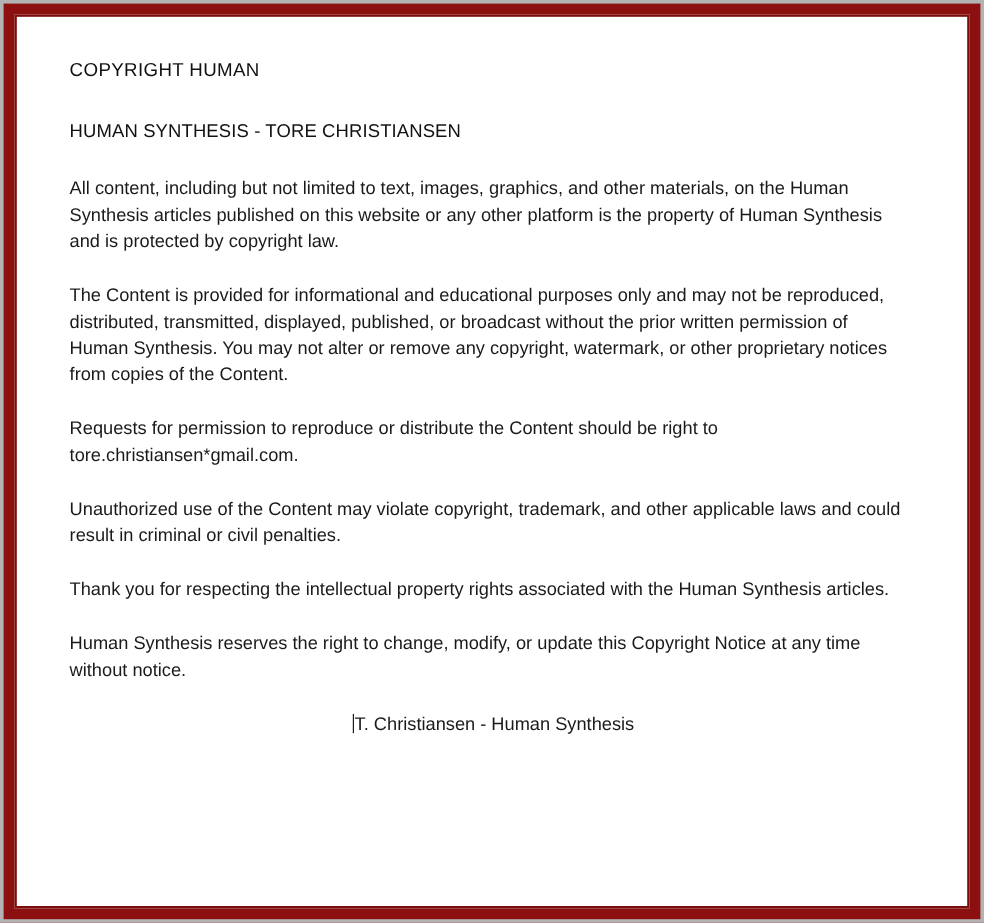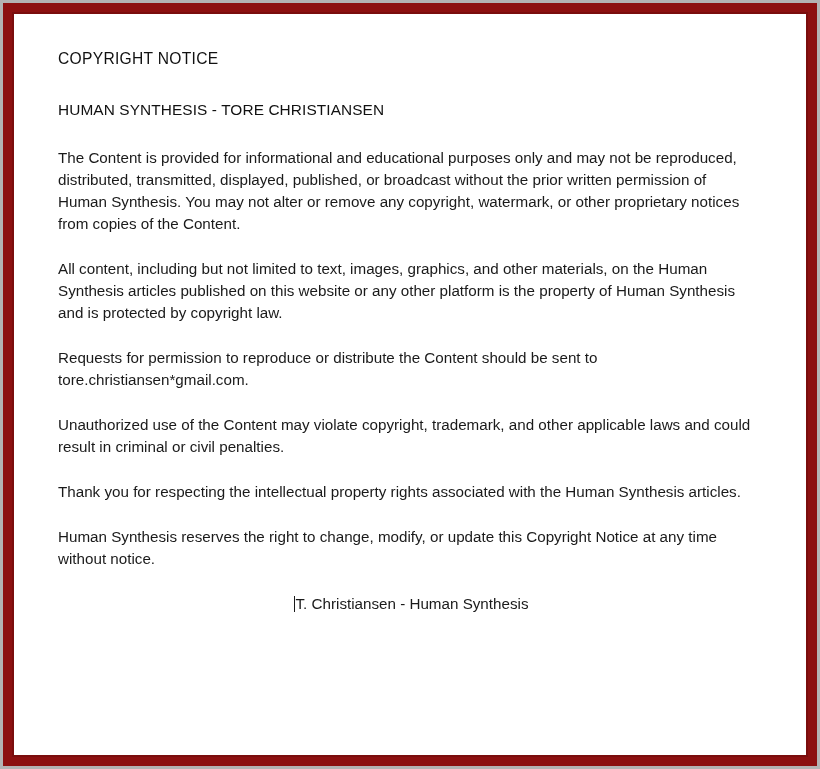--- a/index.html
+++ b/index.html
@@ -75,29 +75,29 @@
     margin: 0 0 23px 0;
   }
 </style>
 </head>
 <body>
 
 <div class="page-frame">
   <div class="inner-border">
     <div class="doc">
 
-      <h1 class="doc-title">COPYRIGHT NOTICE</h1>
+      <h1 class="doc-title">COPYRIGHT HUMAN</h1>
 
       <div class="meta-block">
         <p class="meta-line">HUMAN SYNTHESIS - TORE CHRISTIANSEN</p>
       </div>
 
+      <p class="para">All content, including but not limited to text, images, graphics, and other materials, on the Human Synthesis articles published on this website or any other platform is the property of Human Synthesis and is protected by copyright law.</p>
       <p class="para">The Content is provided for informational and educational purposes only and may not be reproduced, distributed, transmitted, displayed, published, or broadcast without the prior written permission of Human Synthesis. You may not alter or remove any copyright, watermark, or other proprietary notices from copies of the Content.</p>
-      <p class="para">All content, including but not limited to text, images, graphics, and other materials, on the Human Synthesis articles published on this website or any other platform is the property of Human Synthesis and is protected by copyright law.</p>
-      <p class="para">Requests for permission to reproduce or distribute the Content should be sent to tore.christiansen*gmail.com.</p>
+      <p class="para">Requests for permission to reproduce or distribute the Content should be right to tore.christiansen*gmail.com.</p>
       <p class="para">Unauthorized use of the Content may violate copyright, trademark, and other applicable laws and could result in criminal or civil penalties.</p>
       <p class="para">Thank you for respecting the intellectual property rights associated with the Human Synthesis articles.</p>
       <p class="para">Human Synthesis reserves the right to change, modify, or update this Copyright Notice at any time without notice.</p>
 
 
       <p class="signature-line"><span class="caret"></span><span>T. Christiansen - Human Synthesis</span></p>
 
     </div>
   </div>
 </div>

